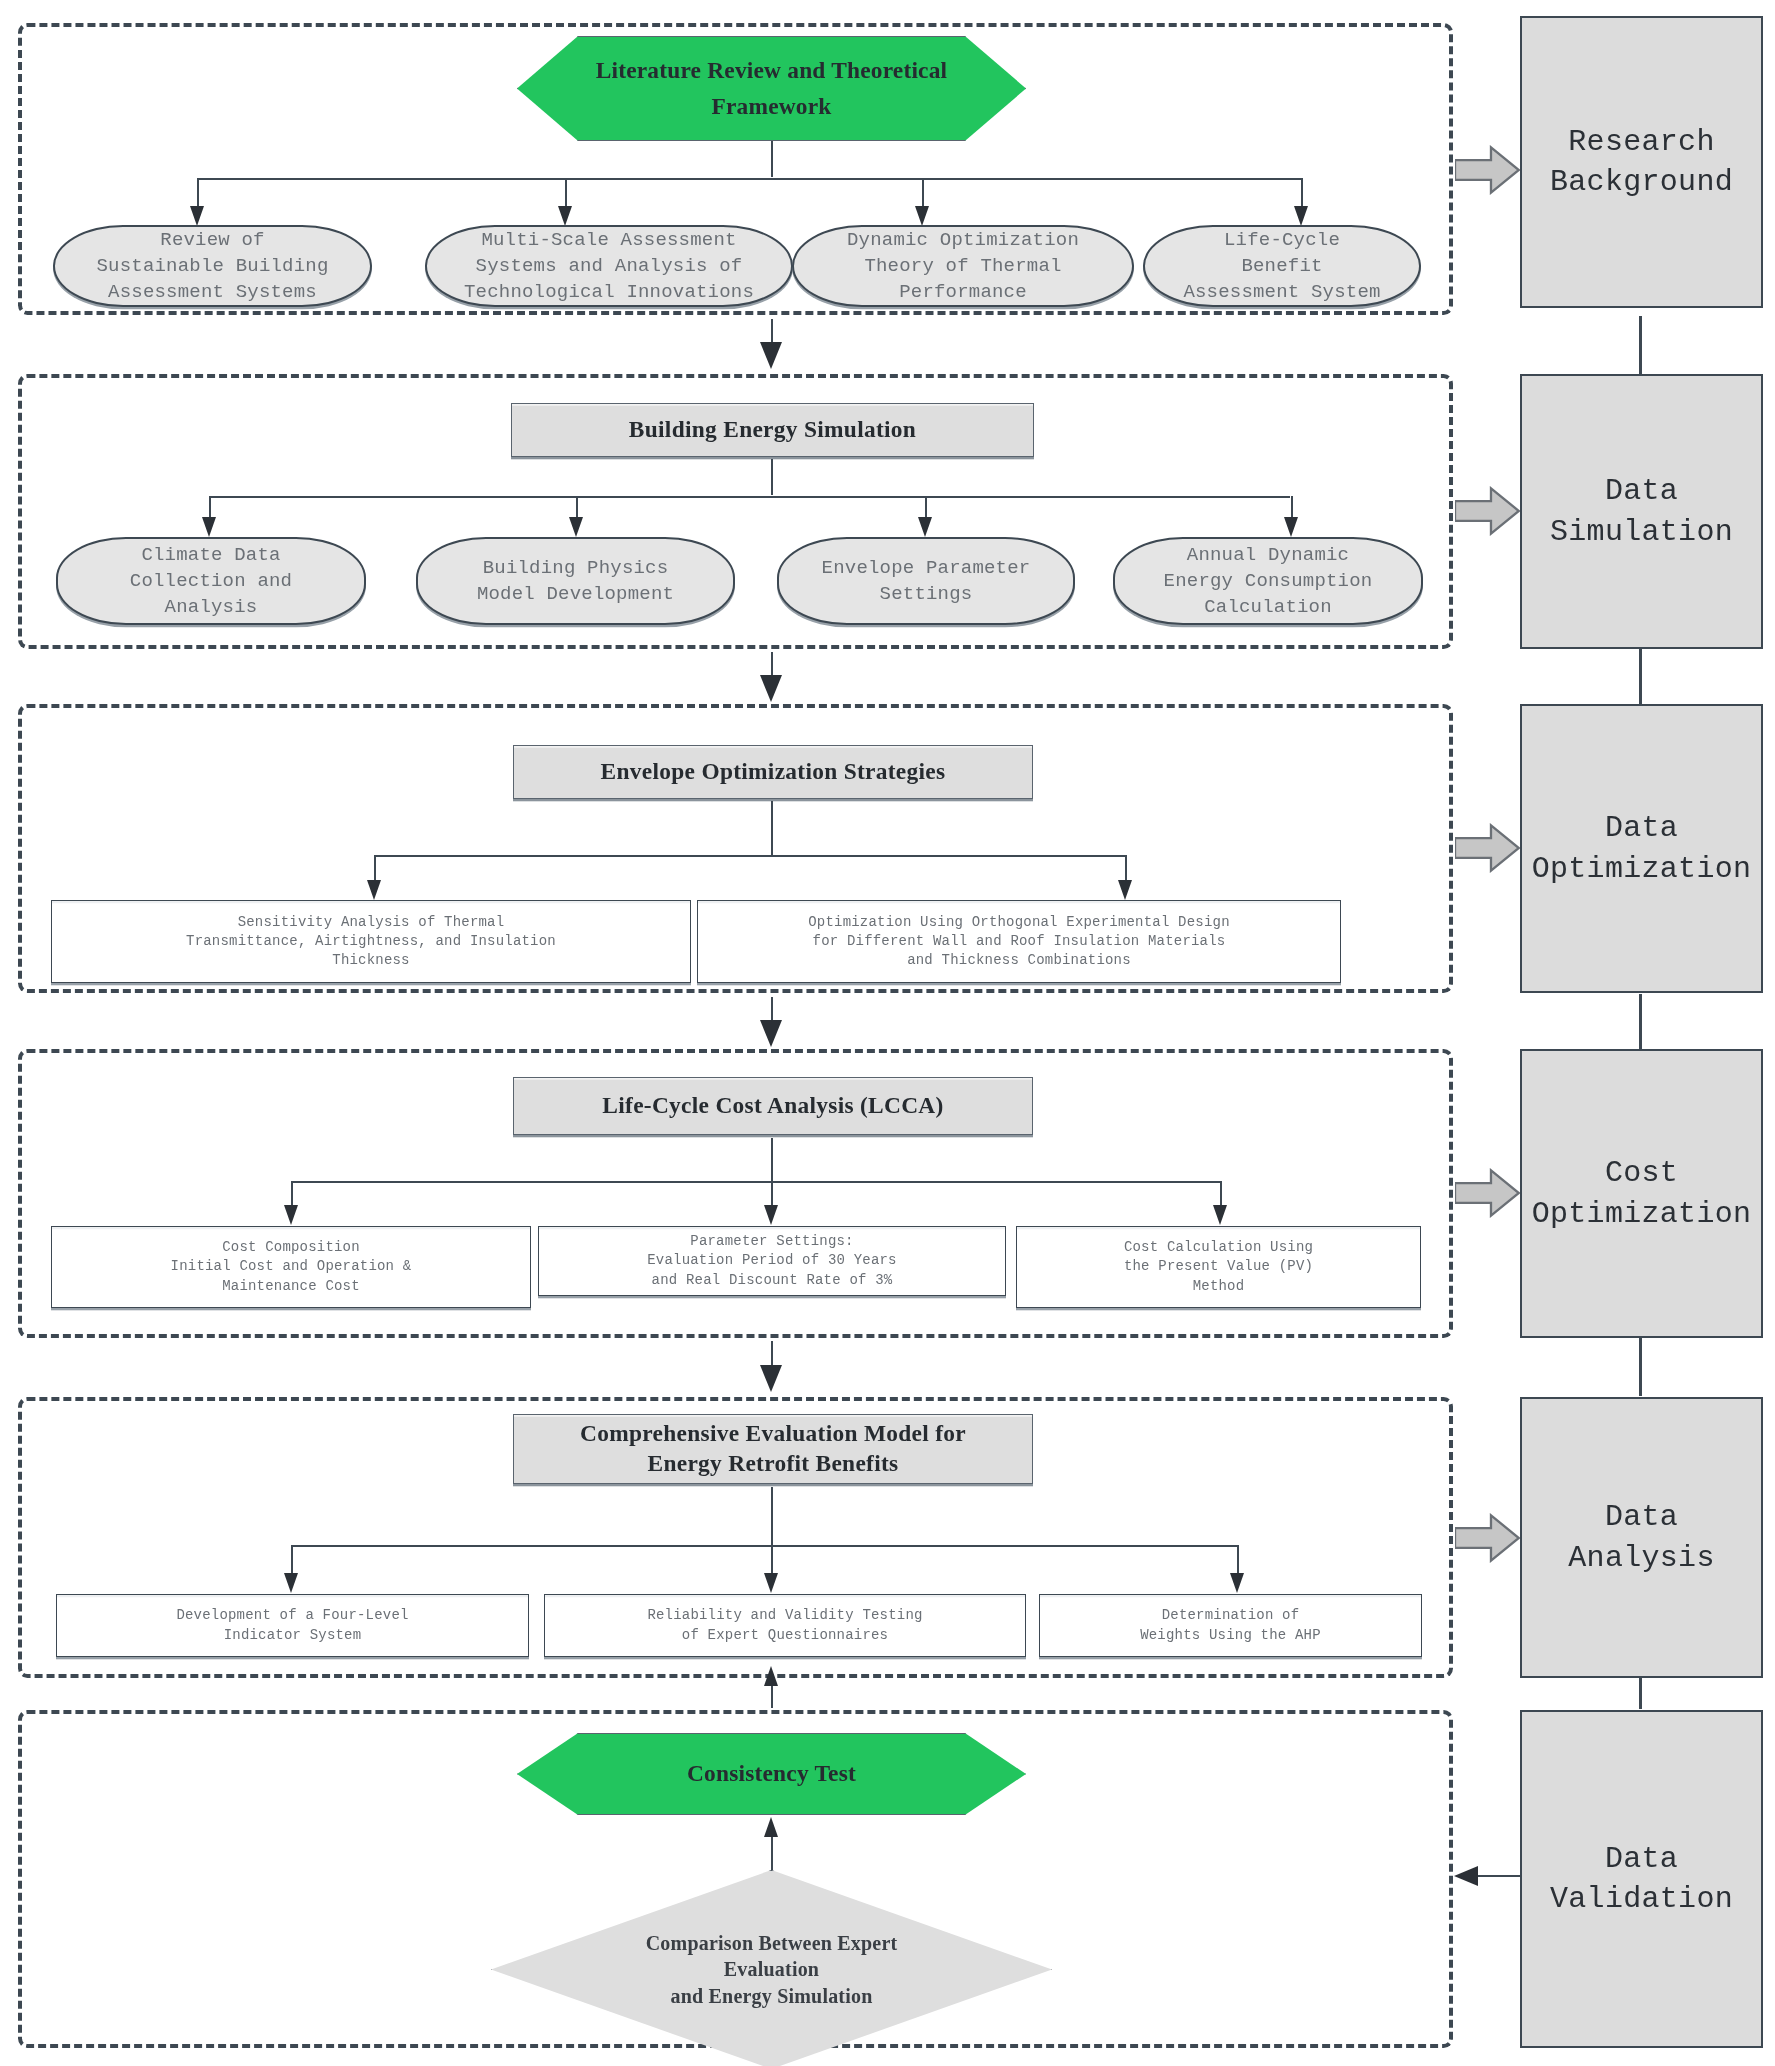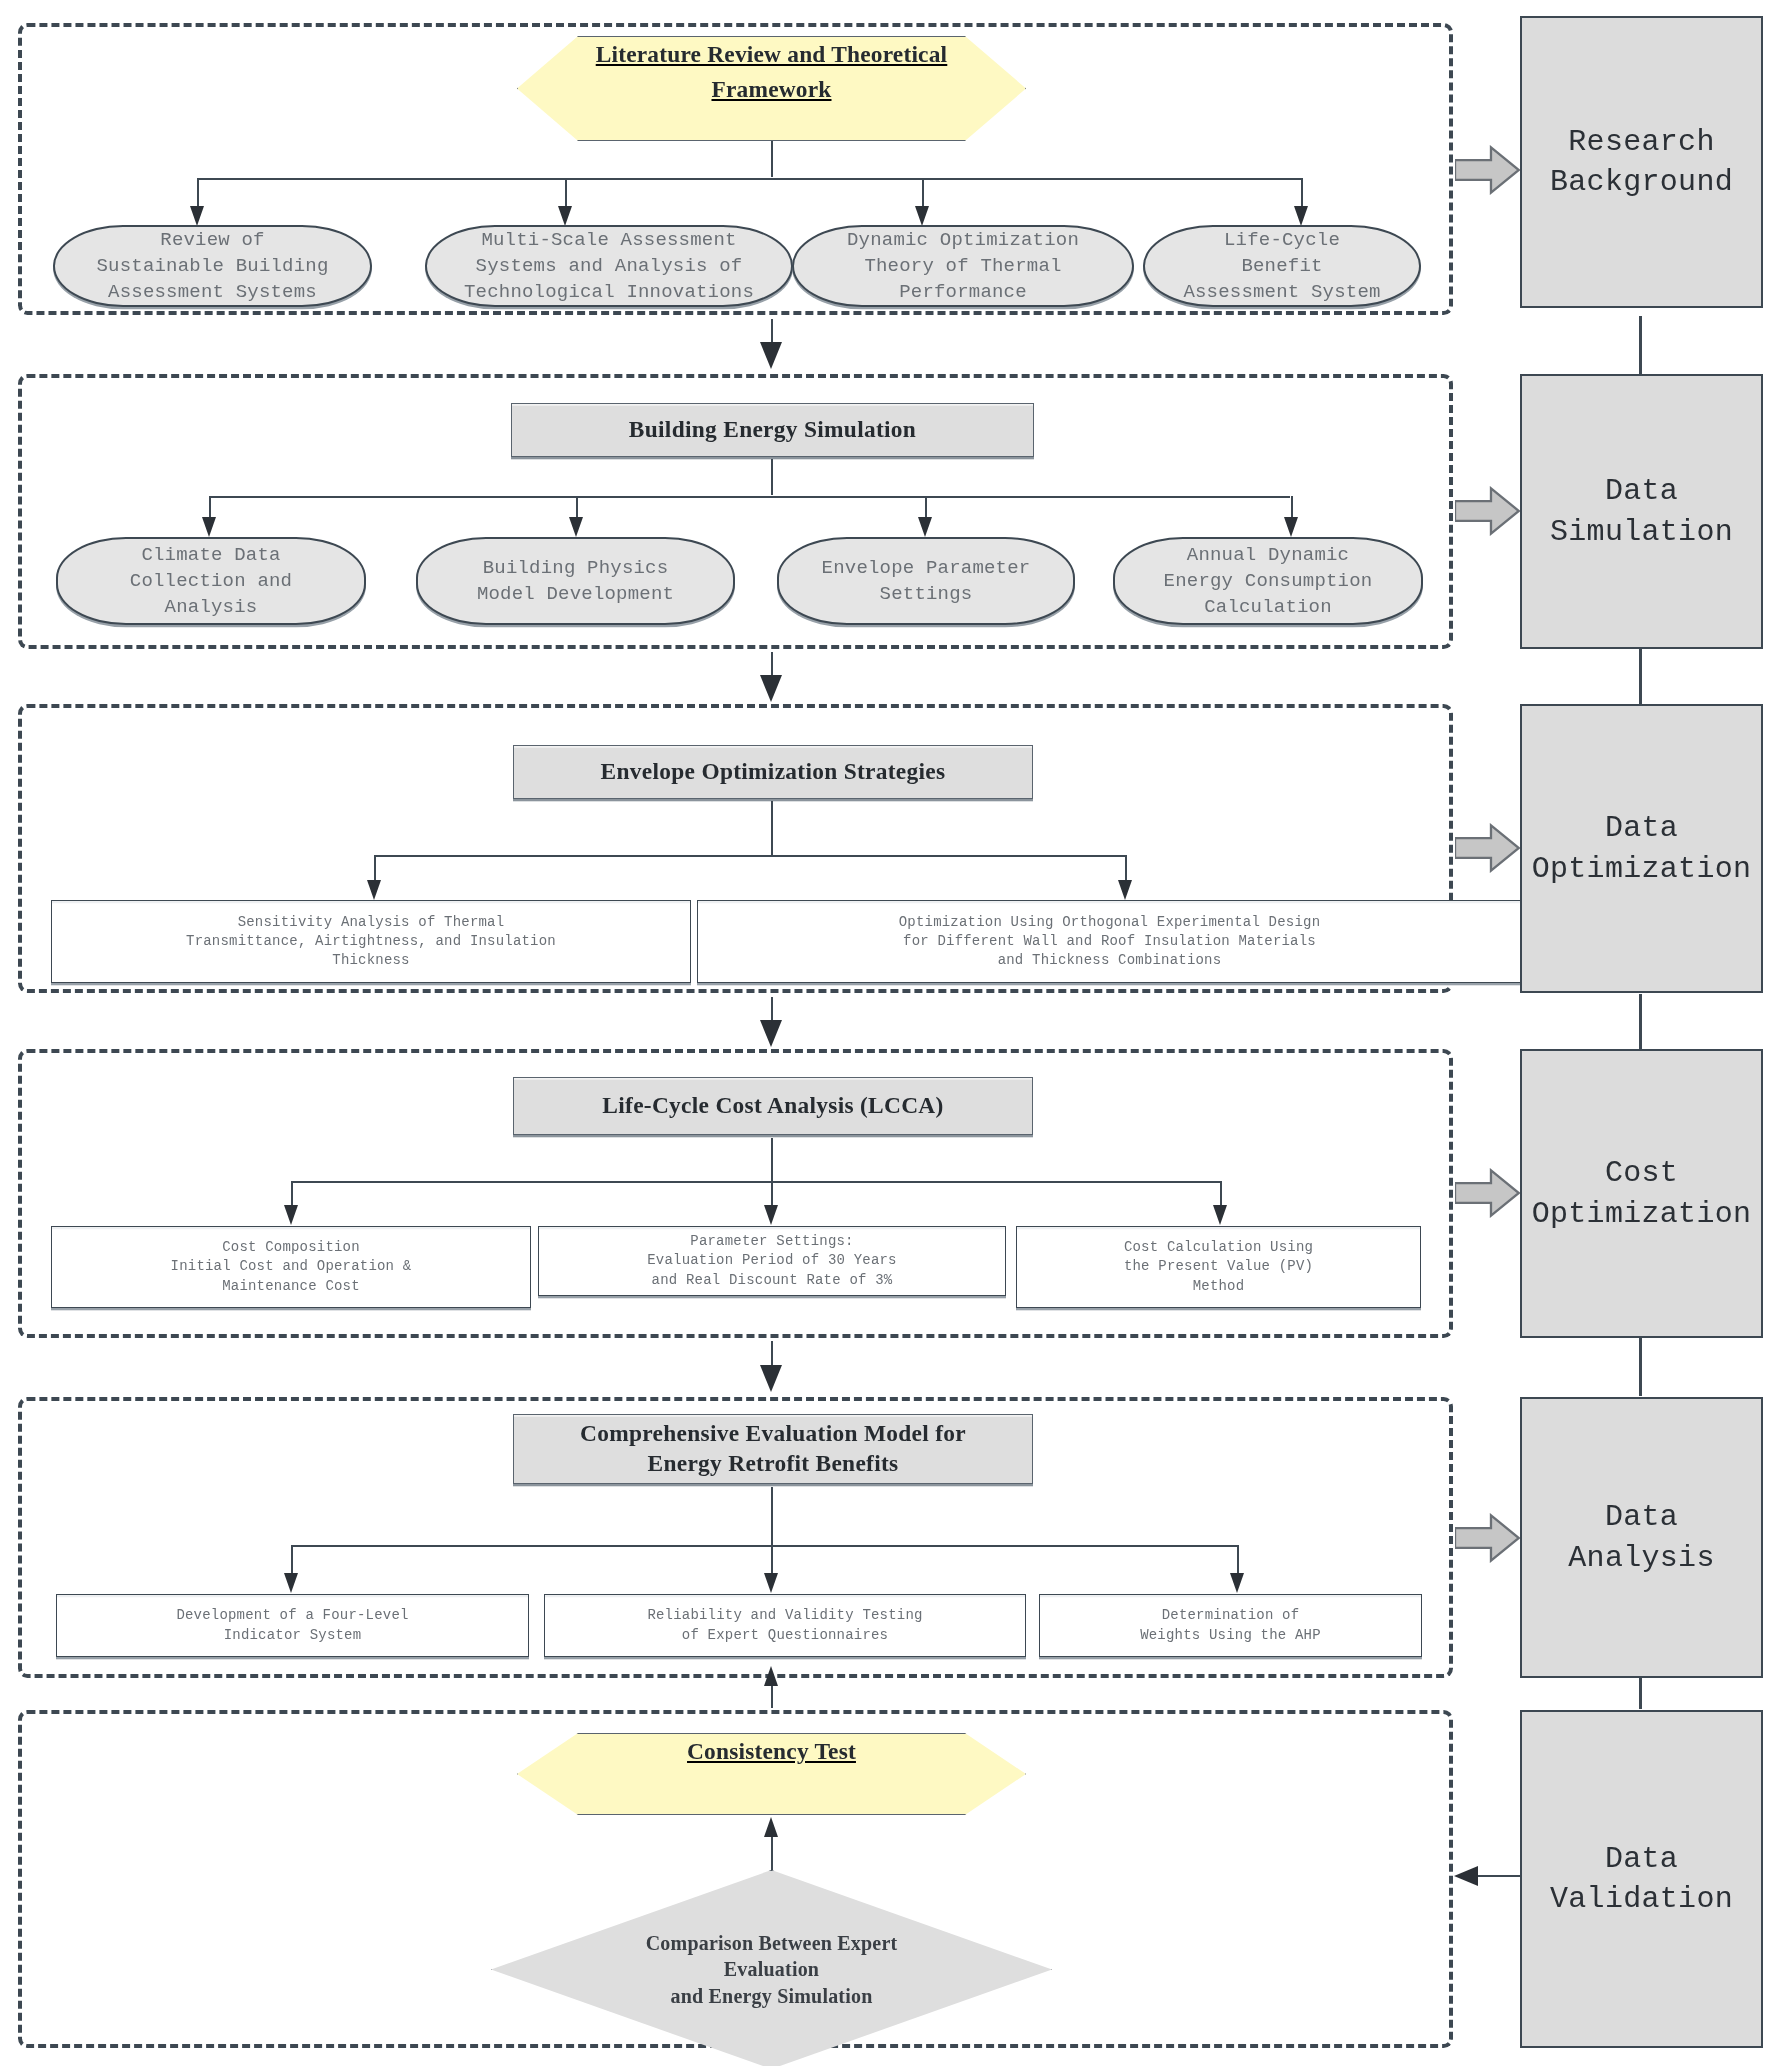--- a/index.html
+++ b/index.html
@@ -48,24 +48,24 @@
     font-weight: bold;
     font-size: 23.4px;
     line-height: 1.28;
     font-family: "Liberation Serif", "DejaVu Serif", serif;
     letter-spacing: 0.3px;
   }
 
   
   .hexagon {
     position: absolute;
-    background: #fef9c3;
+    background: #22c55e;
     border: 1.8px solid #5a646e;
     clip-path: polygon(12% 0%, 88% 0%, 100% 50%, 88% 100%, 12% 100%, 0% 50%);
-    display: flex; justify-content: center; text-decoration: underline;
+    display: flex; align-items: center; justify-content: center;
   }
   .hex-wrap { position: absolute; }
   .hex-wrap .node-text {
     color: #262b30;
     font-weight: bold;
     font-size: 23.4px;
     line-height: 1.5;
     font-family: "Liberation Serif", "DejaVu Serif", serif;
   }
 
@@ -258,21 +258,21 @@
   <div class="vline" style="left:374px; top:855px; height:29px;"></div>
   <div class="vline" style="left:1125px; top:855px; height:29px;"></div>
   <div class="arrow-down" style="left:367px; top:880px;"></div>
   <div class="arrow-down" style="left:1118px; top:880px;"></div>
 
   <div class="leaf-rect" style="left:51px; top:900px; width:640px; height:83px;">
     <span class="node-text">Sensitivity Analysis of Thermal
 Transmittance, Airtightness, and Insulation
 Thickness</span>
   </div>
-  <div class="leaf-rect" style="left:697px; top:900px; width:825px; height:83px;justify-content:center;">
+  <div class="leaf-rect" style="left:697px; top:900px; width:644px; height:83px;justify-content:center;">
     <span class="node-text">Optimization Using Orthogonal Experimental Design
 for Different Wall and Roof Insulation Materials
 and Thickness Combinations</span>
   </div>
 
   <div class="vline" style="left:771px; top:997px; height:28px;"></div>
   <div class="stage-arrow" style="left:760px; top:1020px;"></div>
 
   <div class="stage" style="left:17.5px; top:1049px; width:1435px; height:289px;"></div>
 

